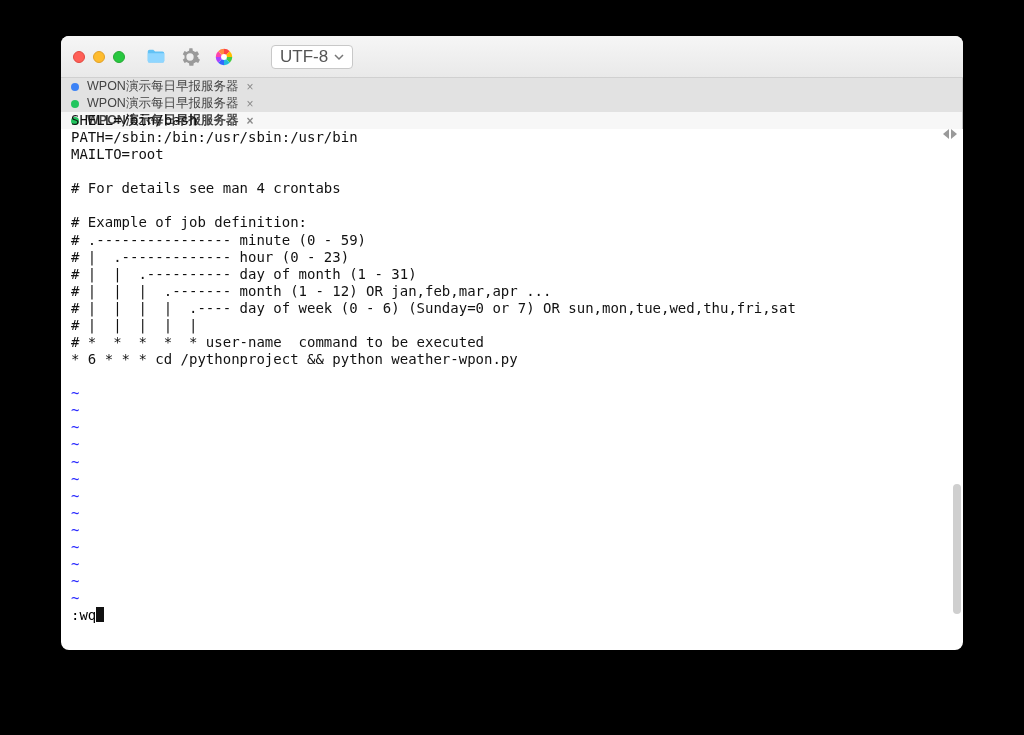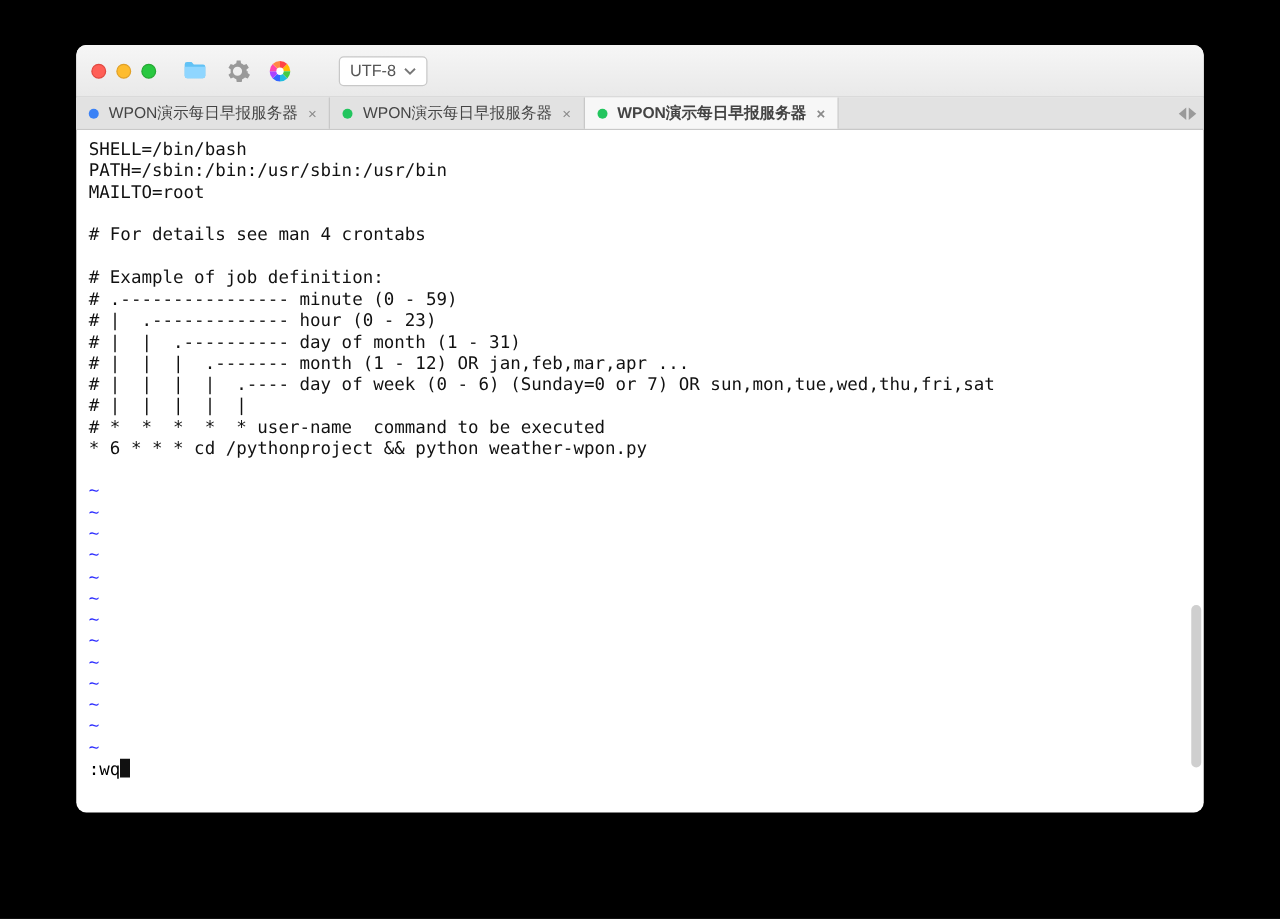--- a/index.html
+++ b/index.html
@@ -34,30 +34,31 @@
     .tb-icon { width: 26px; height: 26px; display: inline-flex; align-items: center; justify-content: center; border-radius: 4px; }
     .enc-select {
       margin-left: 26px;
       height: 24px;
       border: 1px solid #c8c8c8;
       border-radius: 4px;
       background: #fff;
       display: flex; align-items: center;
       padding: 0 8px;
       gap: 6px;
-      font-size: 13px; color: #555;
+      font-size: 17px; color: #555;
     }
     .enc-select .chev { display: inline-flex; }
 
     .tabbar {
       height: 26px;
       background: #e2e2e2;
       border-bottom: 1px solid #c8c8c8;
       display: flex;
       align-items: stretch;
+      flex-direction: column;
     }
     .tab {
       display: flex; align-items: center;
       padding: 0 10px;
       gap: 8px;
       font-size: 12.5px;
       color: #444;
       border-right: 1px solid #c8c8c8;
       background: #e2e2e2;
       cursor: default;

